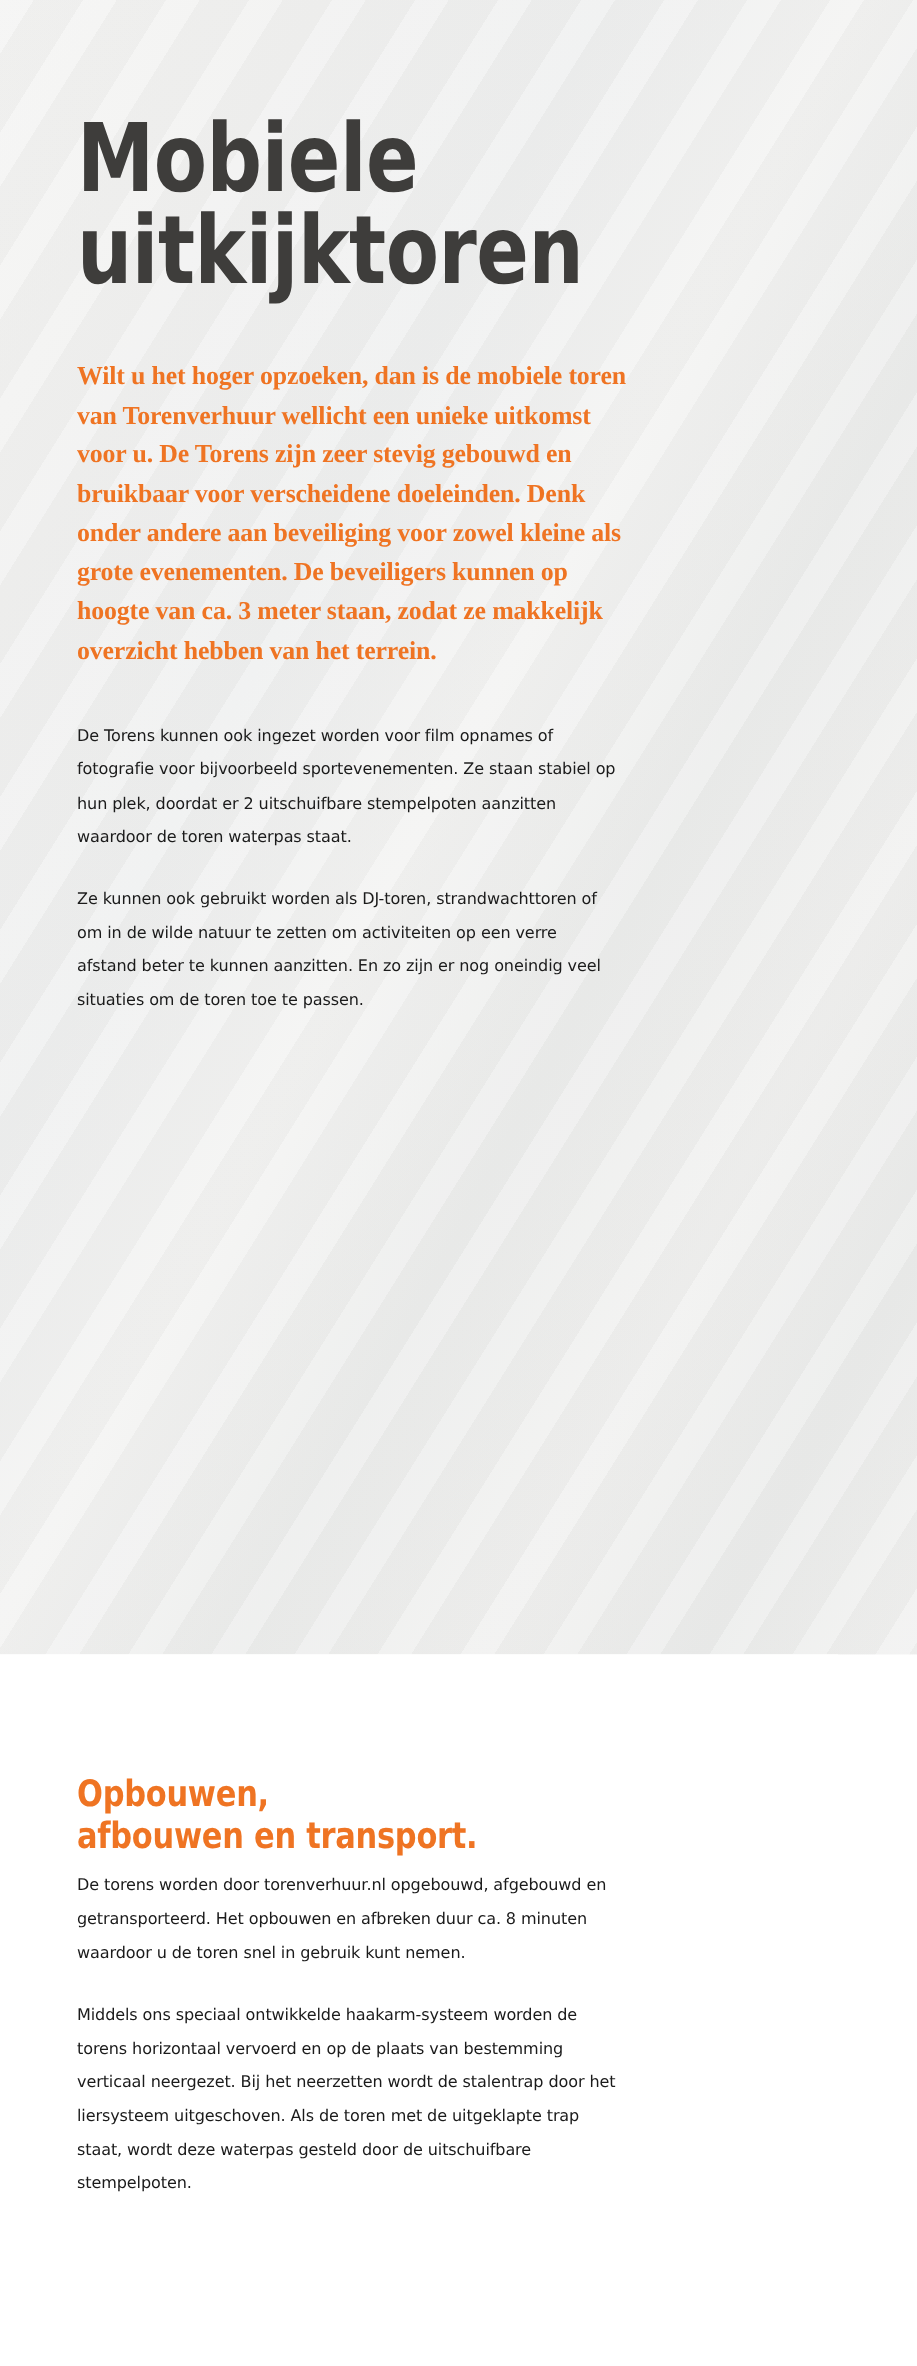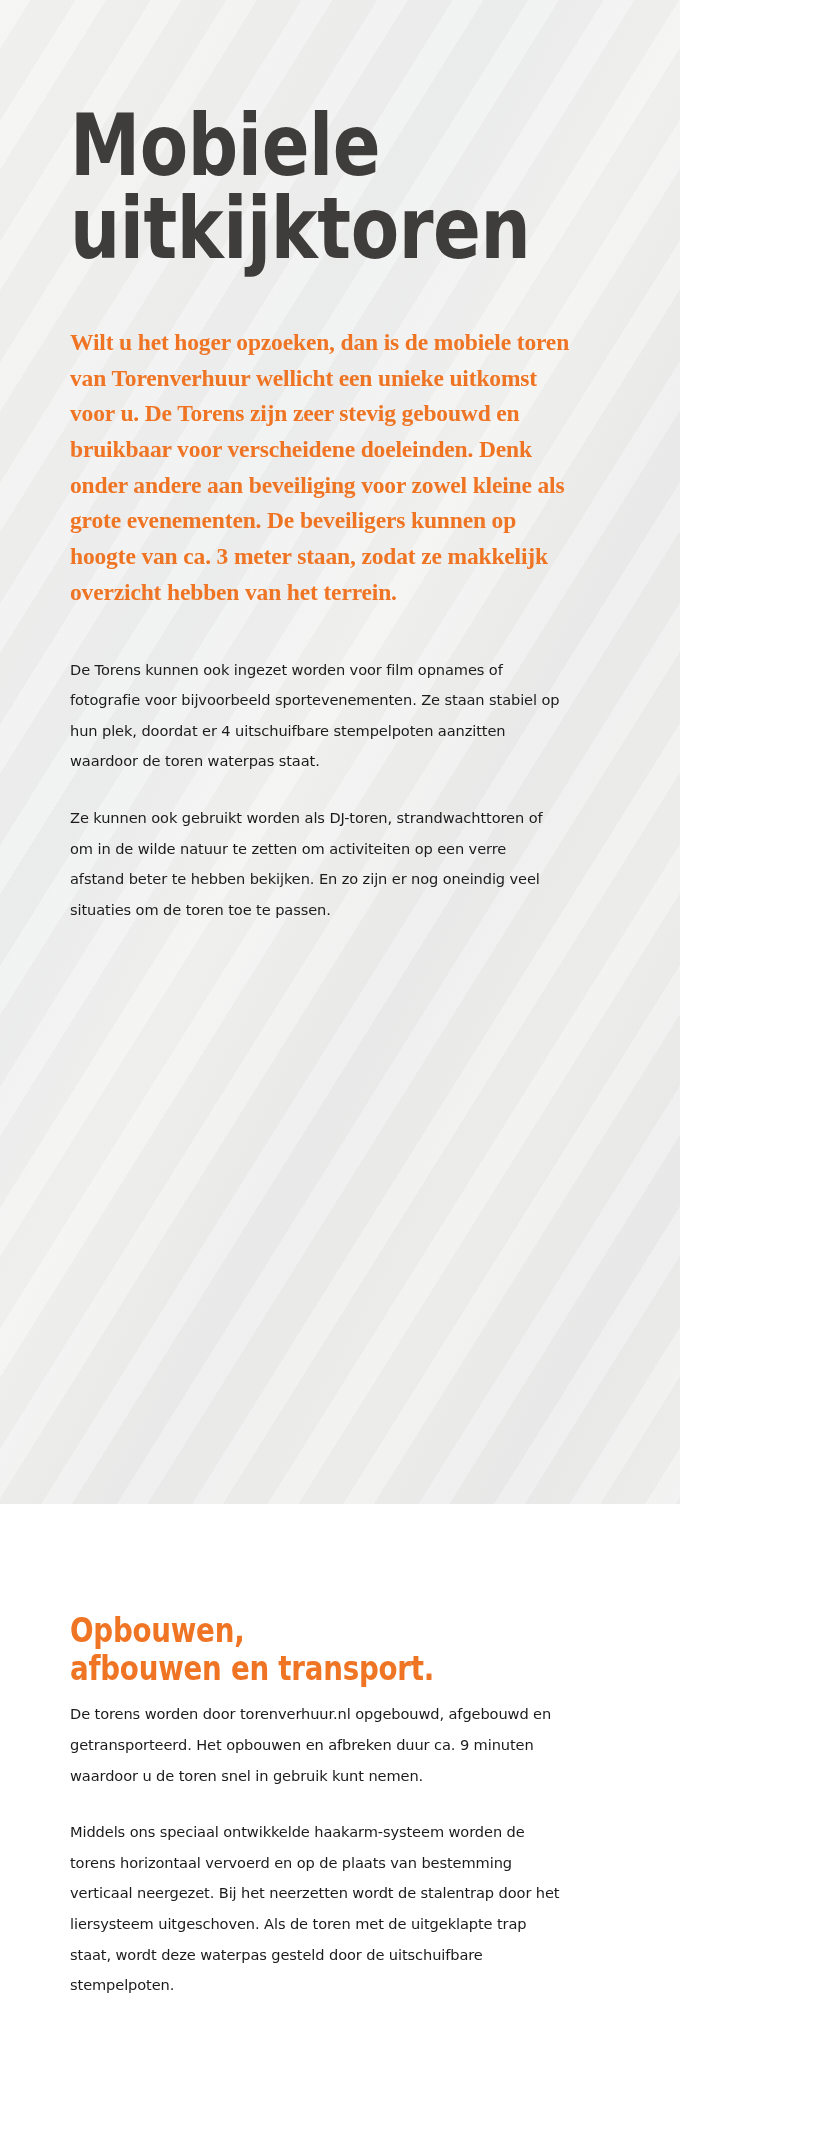--- a/index.html
+++ b/index.html
@@ -18,21 +18,21 @@
   .page {
     position: relative;
     width: 834px;
     min-height: 2151px;
     overflow: hidden;
   }
 
   
   .panel-top {
     position: relative;
-    width: 680px;
+    width: 834px;
     height: 1504px;
     box-sizing: border-box;
     background:
       linear-gradient(118deg,
         #f2f2f1 0%,
         #efefee 18%,
         #eceded 34%,
         #f1f1f0 48%,
         #e9eae9 62%,
         #eeeeed 76%,
@@ -149,37 +149,37 @@
   <section class="panel-top">
     <div class="inner">
 
       <h1 class="headline">
         <span class="hl-line">Mobiele</span>
         <span class="hl-line">uitkijktoren</span>
       </h1>
 
       <p class="lead">Wilt u het hoger opzoeken, dan is de mobiele toren van Torenverhuur wellicht een unieke uitkomst voor u. De Torens zijn zeer stevig gebouwd en bruikbaar voor verscheidene doeleinden. Denk onder andere aan beveiliging voor zowel kleine als grote evenementen. De beveiligers kunnen op hoogte van ca. 3 meter staan, zodat ze makkelijk overzicht hebben van het terrein.</p>
 
-      <p class="body-p first">De Torens kunnen ook ingezet worden voor film opnames of fotografie voor bijvoorbeeld sportevenementen. Ze staan stabiel op hun plek, doordat er 4 uitschuifbare stempelpoten aanzitten waardoor de toren waterpas staat.</p>
+      <p class="body-p first">De Torens kunnen ook ingezet worden voor film opnames of fotografie voor bijvoorbeeld sportevenementen. Ze staan stabiel op hun plek, doordat er 2 uitschuifbare stempelpoten aanzitten waardoor de toren waterpas staat.</p>
 
-      <p class="body-p second">Ze kunnen ook gebruikt worden als DJ-toren, strandwachttoren of om in de wilde natuur te zetten om activiteiten op een verre afstand beter te hebben bekijken. En zo zijn er nog oneindig veel situaties om de toren toe te passen.</p>
+      <p class="body-p second">Ze kunnen ook gebruikt worden als DJ-toren, strandwachttoren of om in de wilde natuur te zetten om activiteiten op een verre afstand beter te kunnen aanzitten. En zo zijn er nog oneindig veel situaties om de toren toe te passen.</p>
 
     </div>
   </section>
 
   <section class="panel-bottom">
     <div class="inner">
 
       <div class="section-gap"></div>
 
       <h2 class="subhead">
         <span class="sh-line">Opbouwen,</span>
         <span class="sh-line">afbouwen en transport.</span>
       </h2>
 
-      <p class="sub-body p1">De torens worden door torenverhuur.nl opgebouwd, afgebouwd en getransporteerd. Het opbouwen en afbreken duur ca. 9 minuten waardoor u de toren snel in gebruik kunt nemen.</p>
+      <p class="sub-body p1">De torens worden door torenverhuur.nl opgebouwd, afgebouwd en getransporteerd. Het opbouwen en afbreken duur ca. 8 minuten waardoor u de toren snel in gebruik kunt nemen.</p>
 
       <p class="sub-body p2">Middels ons speciaal ontwikkelde haakarm-systeem worden de torens horizontaal vervoerd en op de plaats van bestemming verticaal neergezet. Bij het neerzetten wordt de stalentrap door het liersysteem uitgeschoven. Als de toren met de uitgeklapte trap staat, wordt deze waterpas gesteld door de uitschuifbare stempelpoten.</p>
 
     </div>
   </section>
 
 </div>
 
 </body></html>

